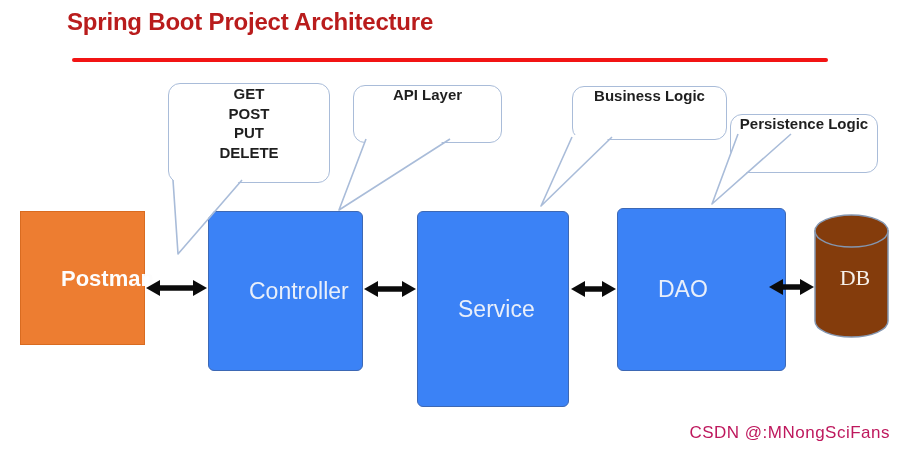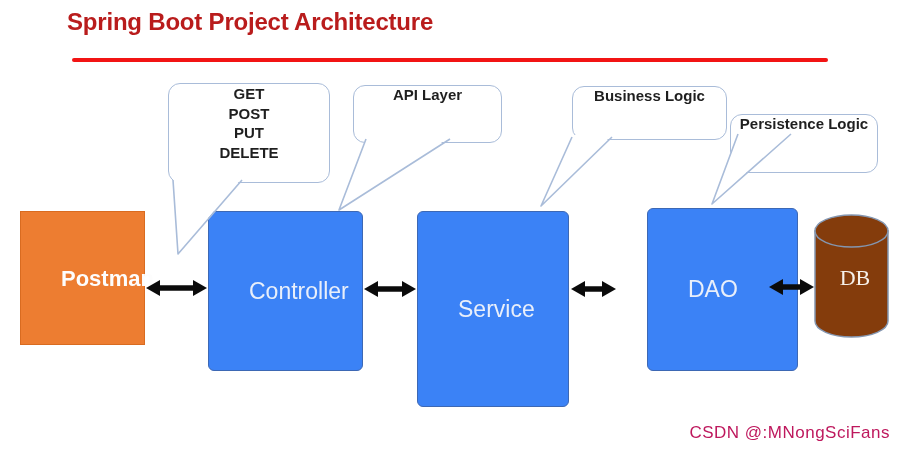--- a/index.html
+++ b/index.html
@@ -37,21 +37,21 @@
     left:20px;top:211px;width:125px;height:134px;
     background:#ed7d31;border:1px solid #d96b20;
     color:#fdfdfd;font-weight:700;font-size:22px;line-height:29px;
   }
   .node-blue{
     background:#3b82f6;border:1px solid #3d68b4;border-radius:6px;
     color:#e9effa;font-weight:400;font-size:23px;
   }
   .node-controller{left:208px;top:211px;width:155px;height:160px;}
   .node-service{left:417px;top:211px;width:152px;height:196px;}
-  .node-dao{left:617px;top:208px;width:151px;height:163px;margin-left:30px;}
+  .node-dao{left:617px;top:208px;width:169px;height:163px;}
   .db-label{
     position:absolute;left:815px;top:265px;width:80px;z-index:3;
     text-align:center;color:#f7f1ea;font-size:22px;font-weight:400;font-family:Liberation Serif, serif;
   }
   .watermark{
     position:absolute;left:600px;top:423px;width:290px;text-align:right;
     font-size:17px;color:#be185d;letter-spacing:0.5px;white-space:nowrap;
   }
 </style>
 </head>

